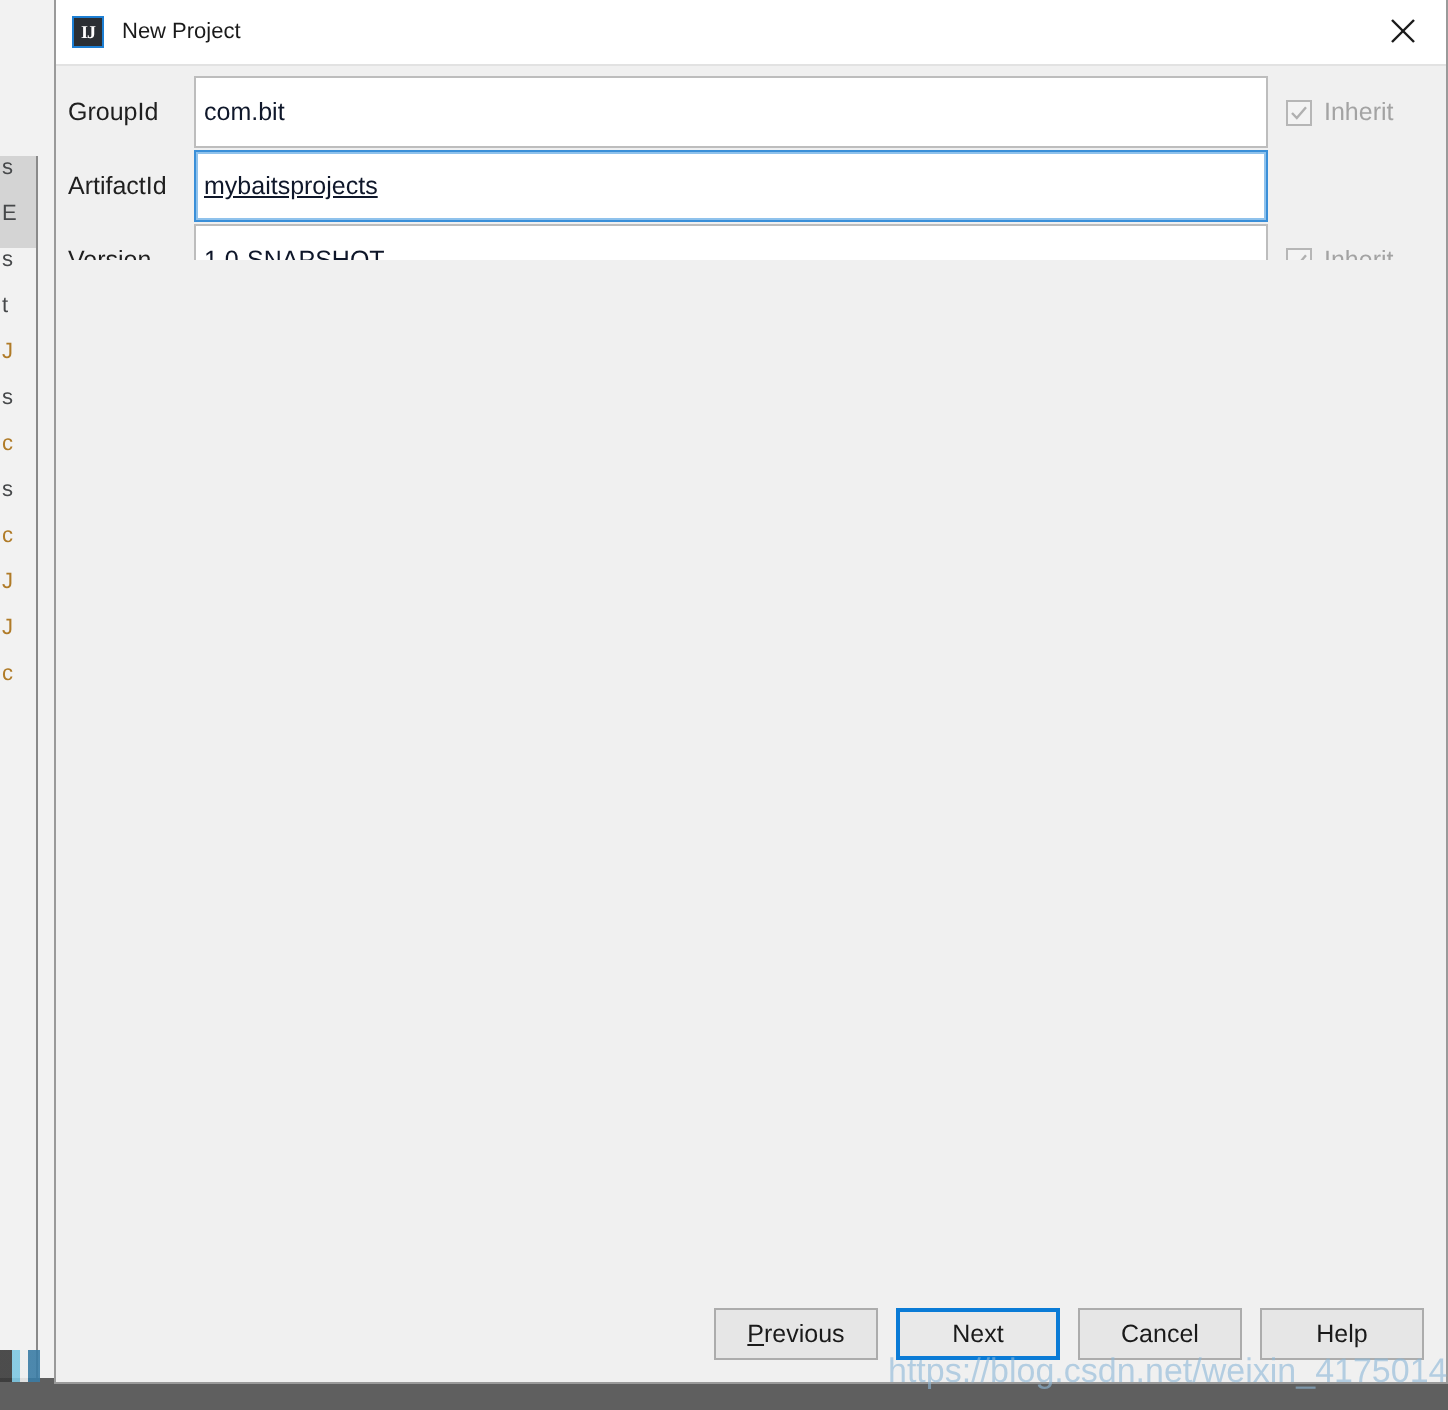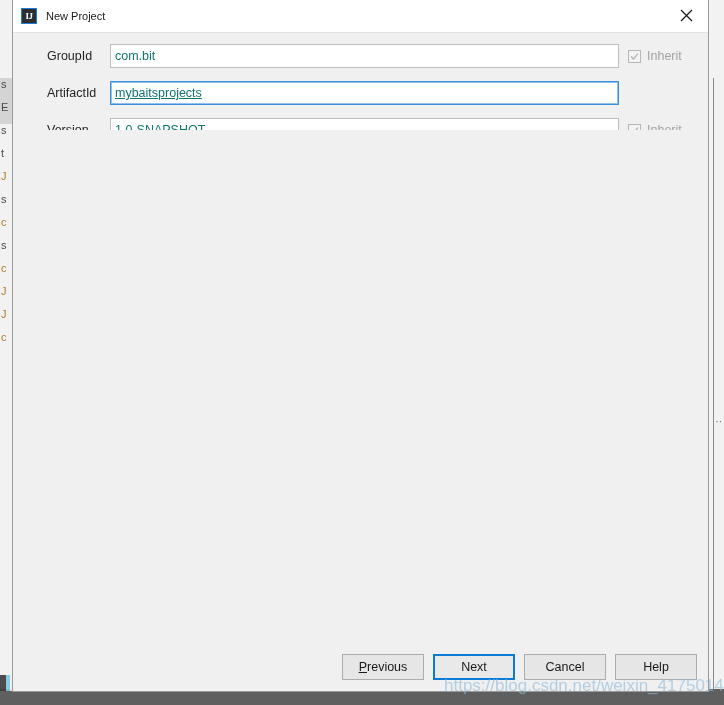--- a/index.html
+++ b/index.html
@@ -82,21 +82,21 @@
     position: absolute;
     right: 2px;
     top: 338px;
     font-size: 10px;
     color: #5a6b8c;
   }
 
   
   .dialog {
     position: absolute;
-    left: 12px;
+    left: 27px;
     top: 0;
     width: 697px;
     height: 692px;
     background: #f0f0f0;
     border: 1px solid #9a9a9a;
     border-top: none;
     box-sizing: border-box;
   }
 
   .titlebar {
@@ -144,46 +144,45 @@
     align-items: center;
     justify-content: center;
     cursor: default;
   }
   .titlebar-close svg { display: block; }
 
   
   .form {
     position: relative;
     padding: 0;
-    margin-left: 28px;
   }
   .form-row {
     display: flex;
     align-items: center;
     height: 30px;
     margin-top: 7px;
   }
   .form-row:first-child { margin-top: 8px; }
 
   .field-label {
     width: 63px;
     margin-left: 6px;
     font-size: 12.5px;
     color: #1f1f1f;
     white-space: nowrap;
     flex: none;
   }
   .field-input {
     flex: 1 1 auto;
-    height: 24px;
+    height: 36px;
     box-sizing: border-box;
     background: #ffffff;
     border: 1px solid #bdbdbd;
     font-size: 12.5px;
-    color: #0f766e;
+    color: #0f172a;
     padding: 0 4px;
     line-height: 22px;
     outline: none;
     font-family: "Liberation Sans", sans-serif;
     border-radius: 0;
   }
   .field-input.focused {
     border: 1px solid #3a8fd8;
     box-shadow: 0 0 0 1px #8fc2ec inset;
     text-decoration: underline;

